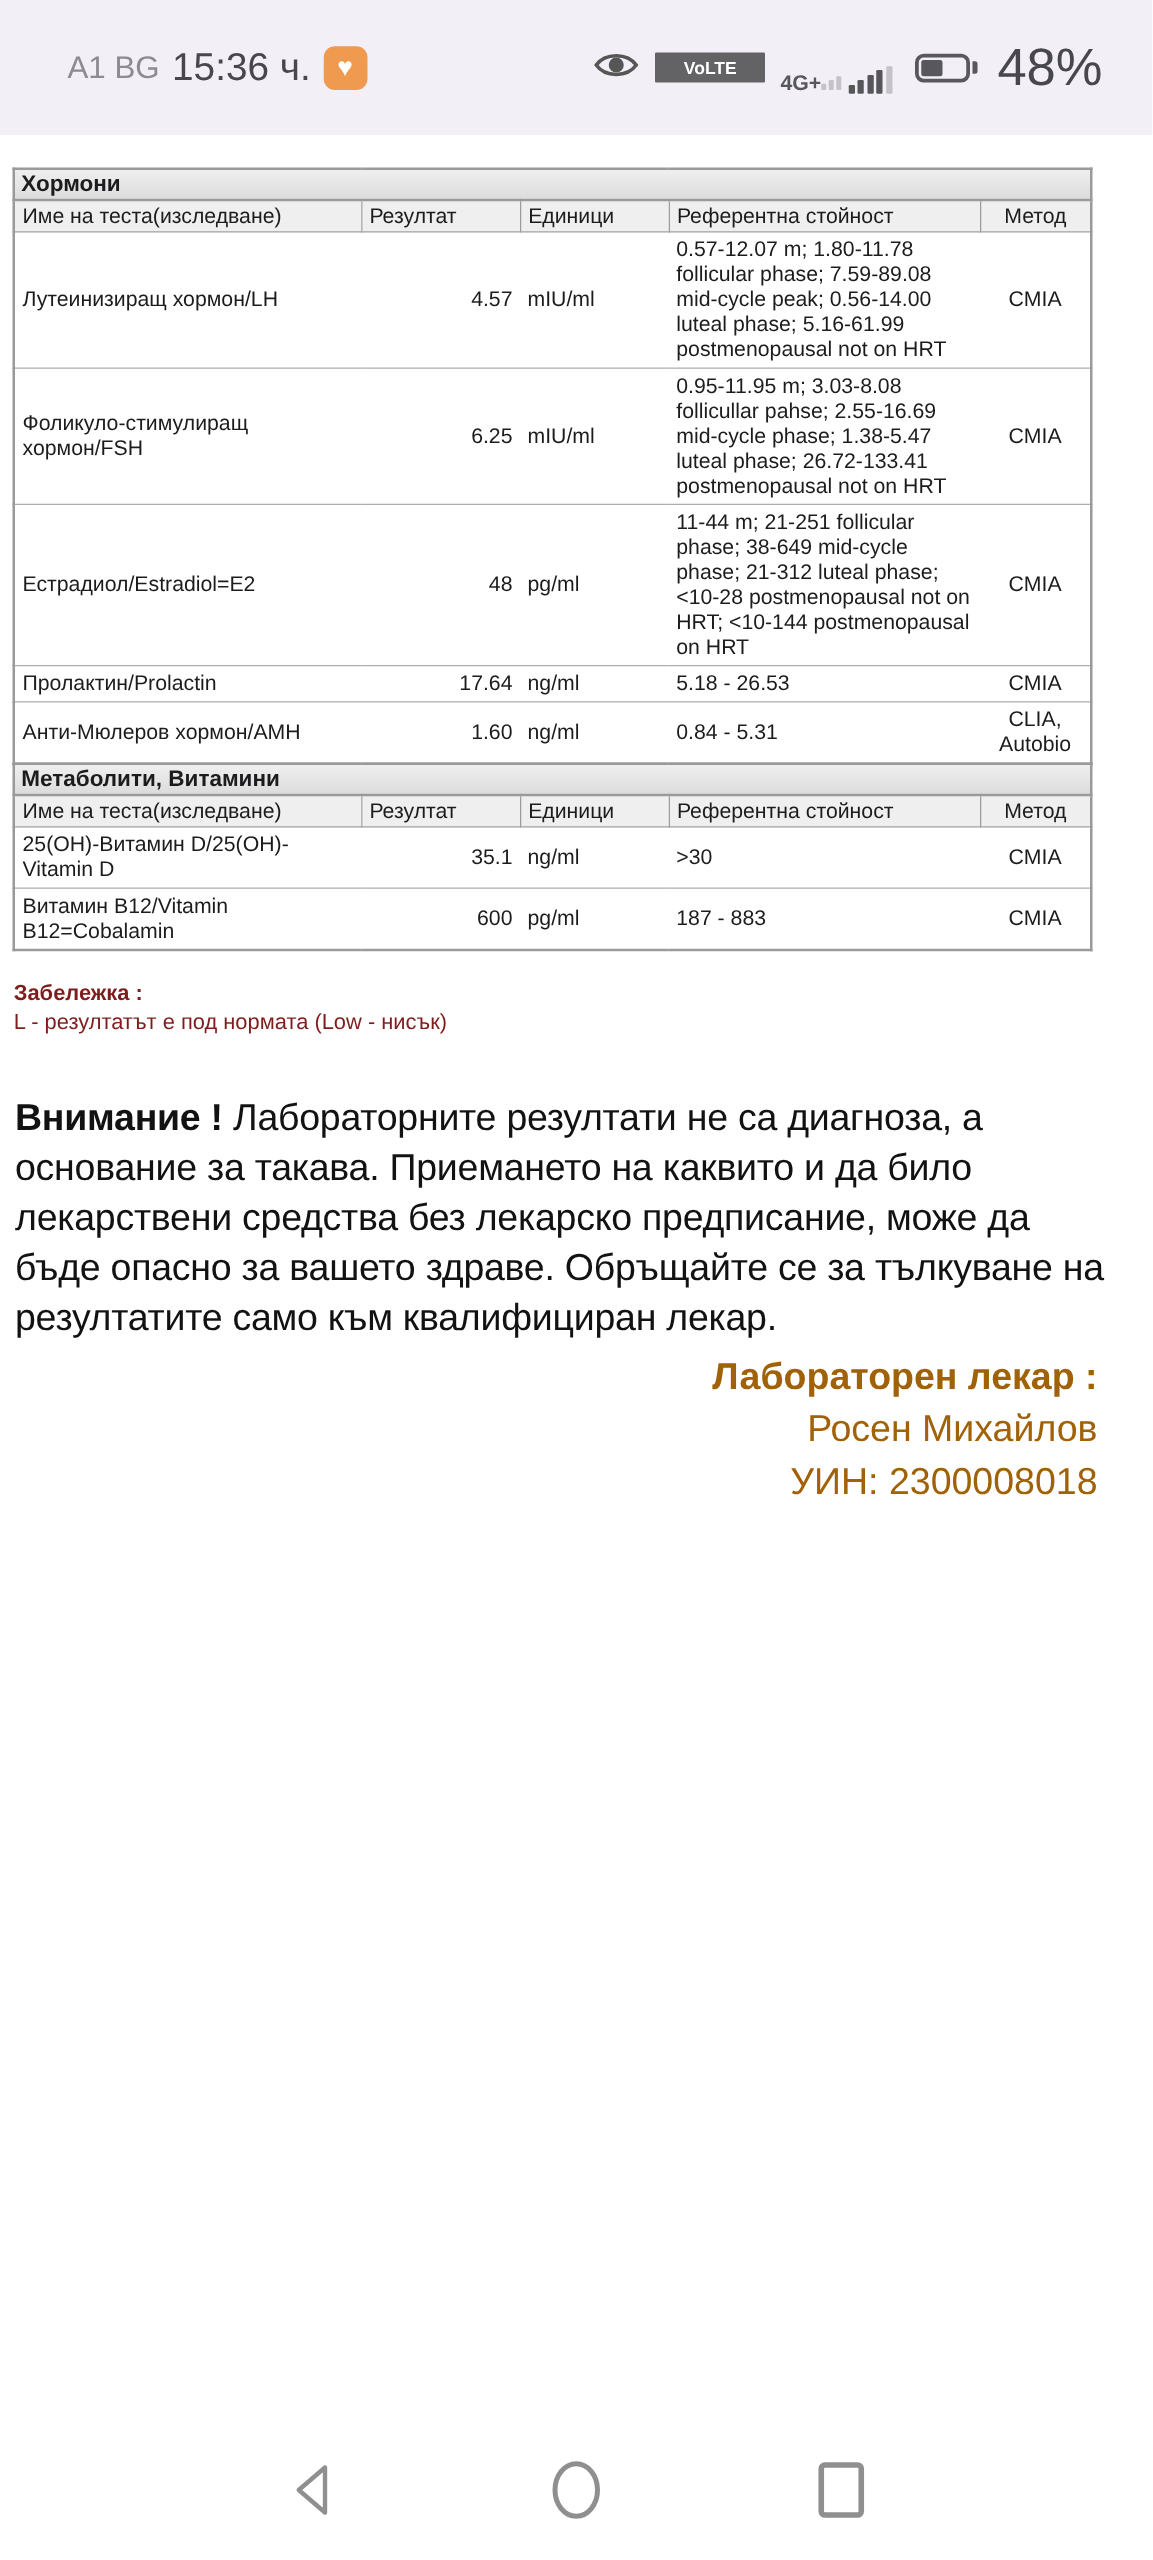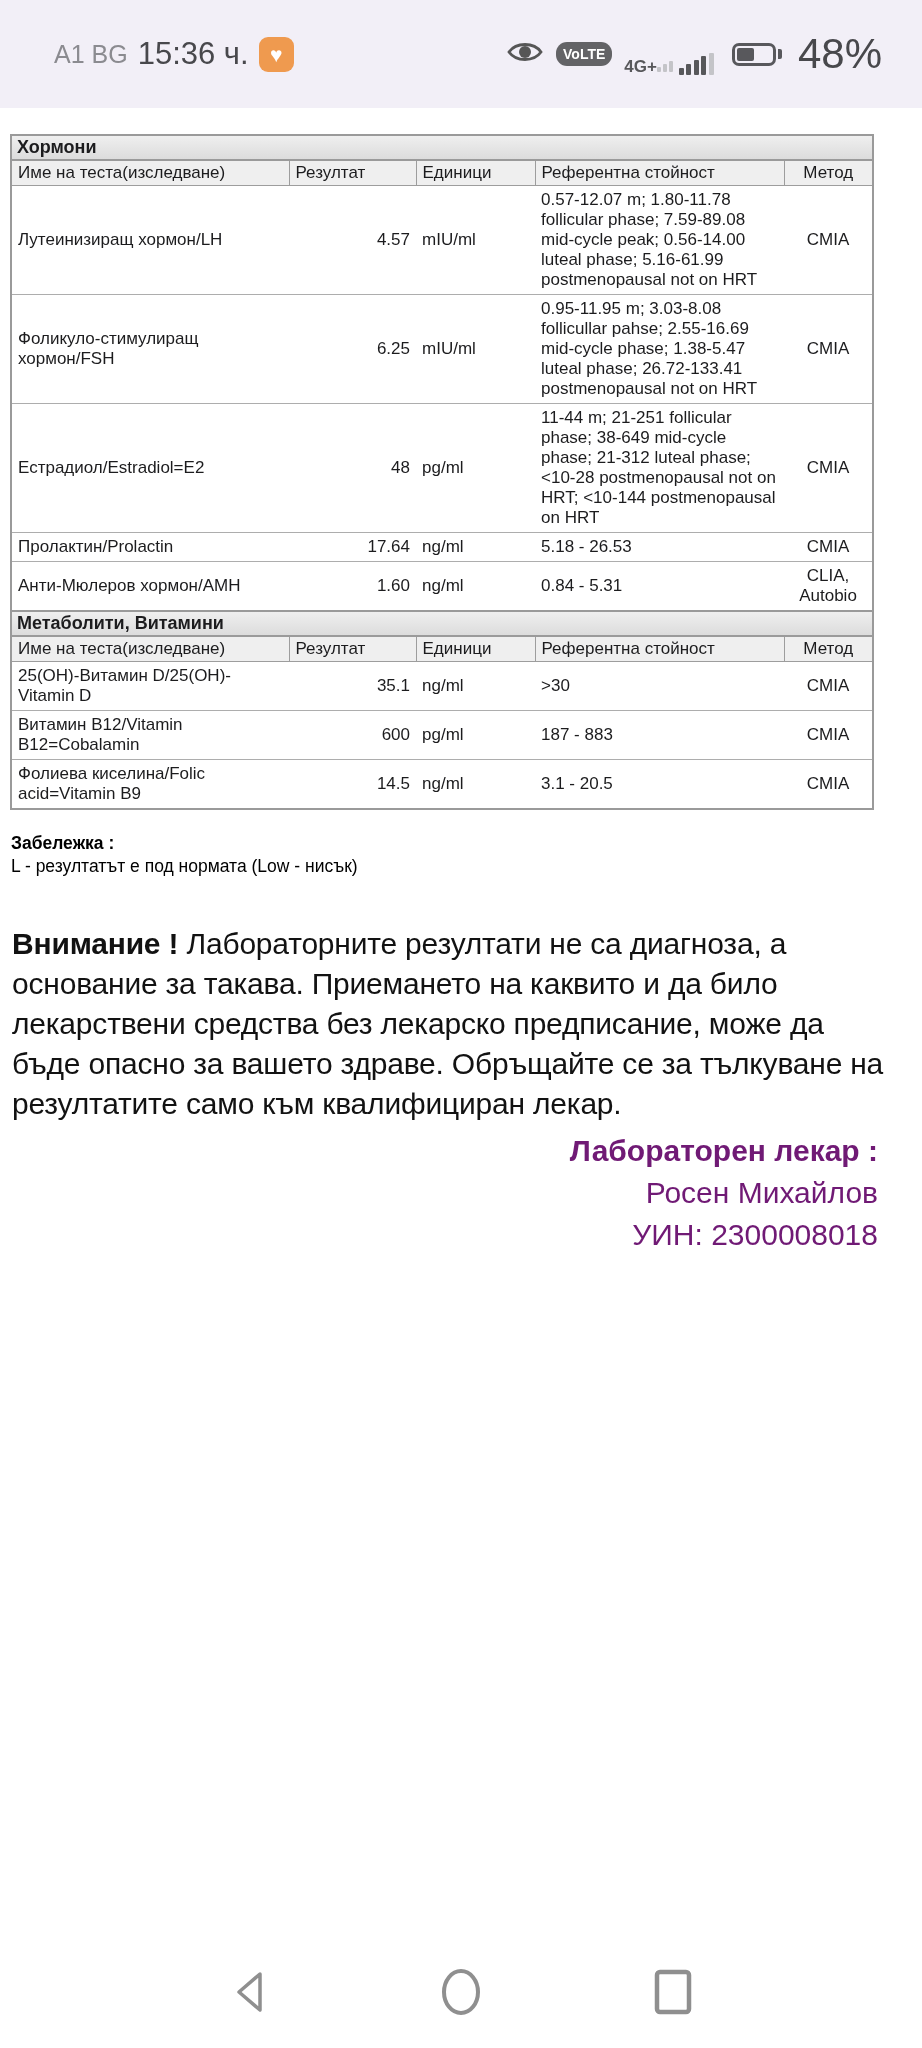--- a/index.html
+++ b/index.html
@@ -19,21 +19,21 @@
   .sb-carrier{font-size:25px;color:#8b8b90;}
   .sb-time{font-size:31px;color:#48484c;}
   .sb-emoji{
     width:35px;height:35px;border-radius:9px;background:#ef9a4f;
     display:flex;align-items:center;justify-content:center;
     color:#fff;font-size:21px;line-height:1;
   }
   .sb-right{display:flex;align-items:center;gap:12px;}
   .volte-badge{
     background:#636366;color:#fff;font-weight:bold;font-size:14px;
-    padding:4px 7px;border-radius:11px;letter-spacing:0;
+    padding:4px 23px;border-radius:1px;letter-spacing:0;
   }
   .net-cluster{display:flex;align-items:flex-end;gap:4px;}
   .net-texts{display:flex;flex-direction:row;align-items:flex-start;line-height:1;margin-top:24px;}
   .net-label{font-size:17px;font-weight:bold;color:#57575a;}
   .mini-bars{display:flex;align-items:flex-end;gap:2px;margin-top:3px;}
   .mini-bars i{display:block;width:4px;background:#c4c4c8;border-radius:1px;}
   .sig-bars{display:flex;align-items:flex-end;gap:2.5px;margin-left:2px;}
   .sig-bars i{display:block;width:5px;background:#57575a;border-radius:1px;}
   .sig-bars i.dim{background:#c4c4c8;}
   .battery{display:flex;align-items:center;margin-left:6px;}
@@ -69,30 +69,30 @@
   tr.data-row td{
     border-top:1px solid #adadad;
     padding:4px 6px;vertical-align:middle;line-height:20px;
   }
   td.col-name{padding-left:5px;}
   td.col-result{text-align:right;padding-right:16px;}
   td.col-units{padding-left:12px;}
   td.col-ref{padding-left:9px;}
   td.col-method{text-align:center;padding-left:2px;padding-right:2px;}
   
-  .note{margin:22px 0 0 11px;font-size:17.5px;line-height:23px;color:#000000;}
+  .note{margin:22px 0 0 11px;font-size:17.5px;line-height:23px;color:#7f1d1d;}
   .note-title{font-weight:bold;}
   
   .warning{
     margin:46px 32px 0 12px;font-size:30px;line-height:40px;
     color:#121212;letter-spacing:-0.2px;
   }
   .warning-lead{font-weight:bold;}
   
-  .signature{margin:6px 44px 0 0;text-align:right;font-size:30px;line-height:42px;color:#701a75;}
+  .signature{margin:6px 44px 0 0;text-align:right;font-size:30px;line-height:42px;color:#a16207;}
   .sig-label{font-weight:bold;}
   
   .navbar{
     position:absolute;bottom:0;left:0;right:0;height:112px;
     display:flex;align-items:center;justify-content:center;gap:152px;
     background:#ffffff;
   }
   .nav-btn{display:flex;align-items:center;justify-content:center;width:60px;height:60px;background:transparent;border:none;padding:0;}
 </style>
 </head>
@@ -224,27 +224,20 @@
             <td class="col-ref">&gt;30</td>
             <td class="col-method">CMIA</td>
           </tr>
           <tr class="data-row">
             <td class="col-name">Витамин B12/Vitamin B12=Cobalamin</td>
             <td class="col-result">600</td>
             <td class="col-units">pg/ml</td>
             <td class="col-ref">187 - 883</td>
             <td class="col-method">CMIA</td>
           </tr>
-          <tr class="data-row">
-            <td class="col-name">Фолиева киселина/Folic acid=Vitamin B9</td>
-            <td class="col-result">14.5</td>
-            <td class="col-units">ng/ml</td>
-            <td class="col-ref">3.1 - 20.5</td>
-            <td class="col-method">CMIA</td>
-          </tr>
         </tbody>
       </table>
     </div>
 
   <div class="note">
     <div class="note-title">Забележка :</div>
     <div>L - резултатът е под нормата (Low - нисък)</div>
   </div>
 
   <div class="warning"><span class="warning-lead">Внимание !</span><span> Лабораторните резултати не са диагноза, а основание за такава. Приемането на каквито и да било лекарствени средства без лекарско предписание, може да бъде опасно за вашето здраве. Обръщайте се за тълкуване на резултатите само към квалифициран лекар.</span></div>

